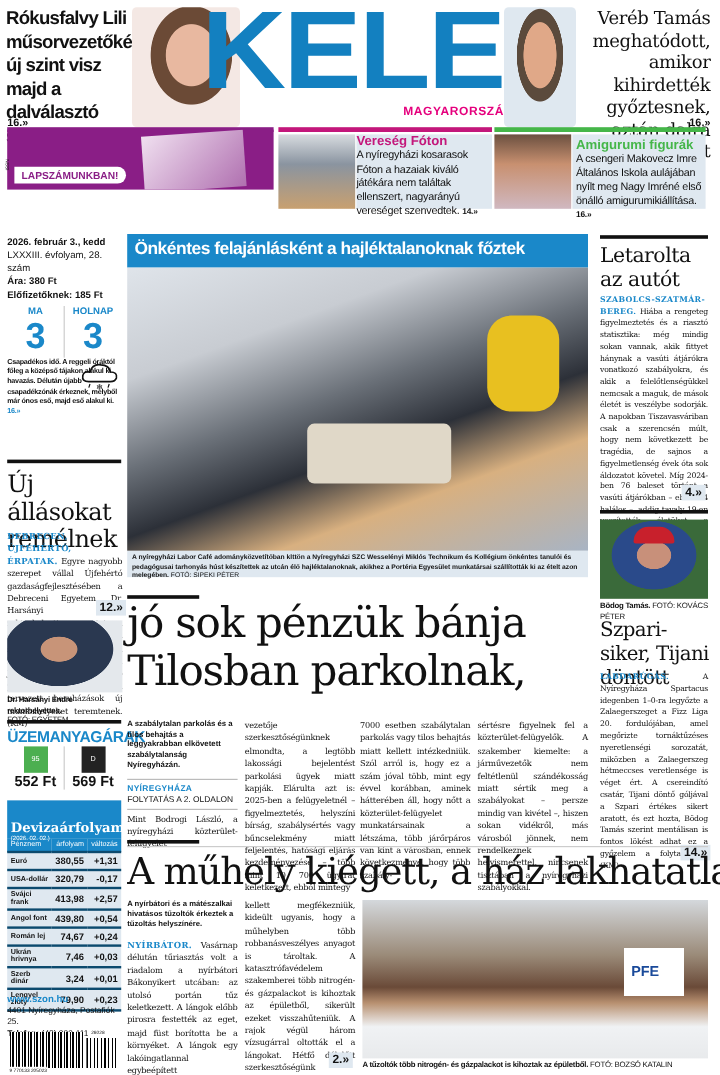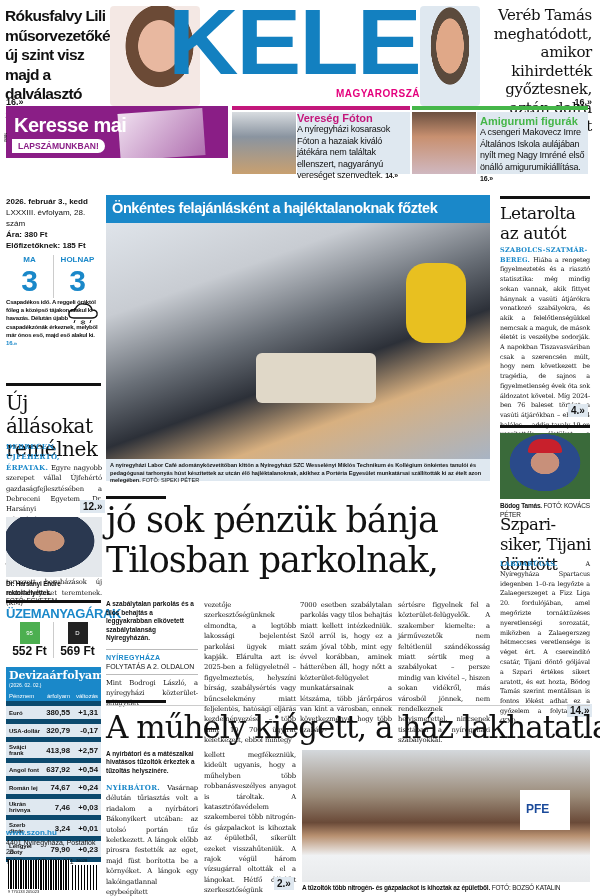--- a/index.html
+++ b/index.html
@@ -24,21 +24,21 @@
 .photo{background:linear-gradient(135deg,#c8b8a8,#8a7868 50%,#b4a494)}
 h3.sec{font-size:15px;color:#1a88c9;font-weight:bold;letter-spacing:-0.4px}
 .meta{font-size:8px;line-height:11px;font-weight:bold}
 .label-b{color:#1a88c9;font-weight:bold;font-size:8px}
 .big3{font-size:30px;font-weight:900;color:#1a88c9;text-align:center}
 .body-txt{font-family:"DejaVu Serif","Liberation Serif",serif;font-size:6.8px;line-height:10.4px;text-align:justify;letter-spacing:-0.15px}
 .kicker{color:#1a88c9;font-weight:bold;font-size:7px;letter-spacing:0.3px}
 .rule{height:4px;background:#111}
 .cap{font-size:6.5px;line-height:8.5px;font-weight:bold;letter-spacing:-0.2px}
 table.fx-tbl{border-collapse:collapse;width:100%;font-size:7.8px}
-table.fx-tbl td{padding:2px 3px;border-bottom:5px solid #0c4a6e;font-weight:bold}
+table.fx-tbl td{padding:2px 3px;border-bottom:2px solid #0c4a6e;font-weight:bold}
 table.fx-tbl td.n{text-align:right}
 .pgarrow{font-weight:900;font-size:10px}
 </style>
 </head>
 <body>
 
 <div class="abs teaser-l">
   <div>Rókusfalvy Lili műsorvezetőként új szint visz majd a dalválasztó show-műsorba</div>
 </div>
 <div class="abs pg" style="left:6px;top:97px">16.»</div>
@@ -50,21 +50,20 @@
   <div>Veréb Tamás meghatódott, amikor kihirdették győztesnek, aztán dalra fakadt</div>
 </div>
 <div class="abs pg" style="right:8px;top:97px">16.»</div>
 
 <div class="abs stripe" style="left:6px;top:106px;width:222px;background:#8a1e86"></div>
 <div class="abs stripe" style="left:232px;top:106px;width:178px;background:#c3177b"></div>
 <div class="abs stripe" style="left:412px;top:106px;width:176px;background:#45b649"></div>
 
 <div class="abs ad">
   <div class="mag"></div>
-  <div class="big">Keresse mai</div>
   <div class="small">LAPSZÁMUNKBAN!</div>
 </div>
 <div class="abs" style="left:1px;top:135px;font-size:4px;transform:rotate(-90deg)">ISSN</div>
 
 <div class="abs photo" style="left:232px;top:112px;width:64px;height:62px;background:linear-gradient(180deg,#d8dce0,#8a94a0 40%,#c8a070)"></div>
 <div class="abs box" style="left:297px;top:112px;width:113px;height:62px;padding:0">
   <div class="head" style="color:#c3177b">Vereség Fóton</div>
   <div class="txt"><span>A nyíregyházi kosarasok Fóton a hazaiak kiváló játékára nem találtak ellenszert, nagyarányú vereséget szenvedtek.</span> <b style="font-size:7px">14.»</b></div>
 </div>
 <div class="abs photo" style="left:412px;top:112px;width:64px;height:62px;background:linear-gradient(180deg,#6b5040,#c89070 40%,#d0b8c0)"></div>
@@ -119,21 +118,21 @@
     <div style="width:20px;height:22px;margin:0 auto;background:#4caf50;color:#fff;font-size:6px;text-align:center;padding-top:8px">95</div>
     <div style="font-weight:900;font-size:12px">552 Ft</div>
   </div>
   <div style="flex:1;text-align:center">
     <div style="width:20px;height:22px;margin:0 auto;background:#222;color:#fff;font-size:6px;text-align:center;padding-top:8px">D</div>
     <div style="font-weight:900;font-size:12px">569 Ft</div>
   </div>
 </div>
 
 <div class="abs" style="left:6px;top:667px;width:95px;background:#dfe8f0">
-  <div style="background:#1a88c9;color:#fff;padding:2px 3px;height:24px">
+  <div style="background:#1a88c9;color:#fff;padding:16px 3px;height:24px">
     <div class="serif" style="font-weight:bold;font-size:11px">Devizaárfolyam</div>
     <div style="font-size:5px">(2026. 02. 02.)</div>
   </div>
   <table class="fx-tbl">
     <tbody>
         <tr style="background:#1a88c9;color:#fff">
       <td style="font-size:6px;font-weight:normal">Pénznem</td>
       <td style="font-size:6px;font-weight:normal" class="n">árfolyam</td>
       <td style="font-size:6px;font-weight:normal" class="n">változás</td>
     </tr>
@@ -147,21 +146,21 @@
           <td class="n">320,79</td>
           <td class="n">-0,17</td>
         </tr>
     <tr>
           <td style="font-size:6px">Svájci frank</td>
           <td class="n">413,98</td>
           <td class="n">+2,57</td>
         </tr>
     <tr>
           <td style="font-size:6px">Angol font</td>
-          <td class="n">637,92</td>
+          <td class="n">439,80</td>
           <td class="n">+0,54</td>
         </tr>
     <tr>
           <td style="font-size:6px">Román lej</td>
           <td class="n">74,67</td>
           <td class="n">+0,24</td>
         </tr>
     <tr>
           <td style="font-size:6px">Ukrán hrivnya</td>
           <td class="n">7,46</td>

